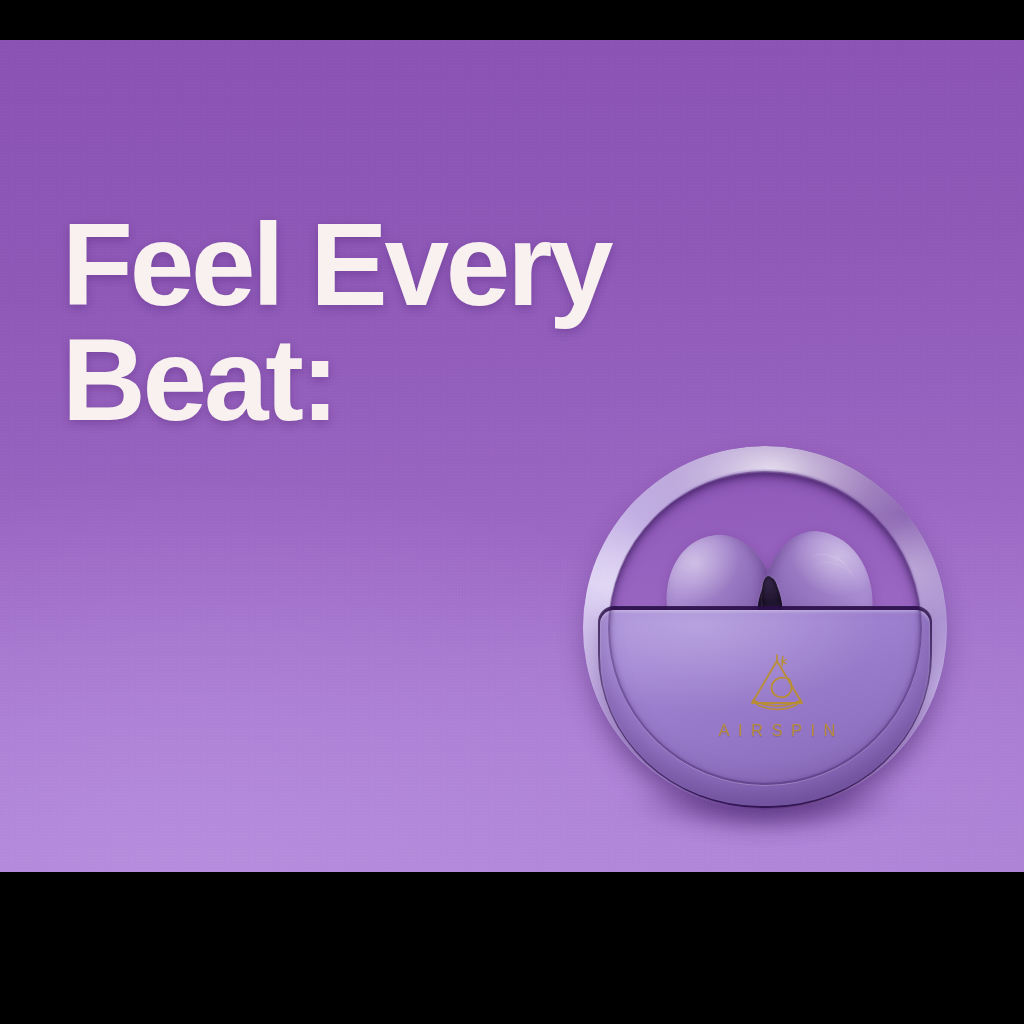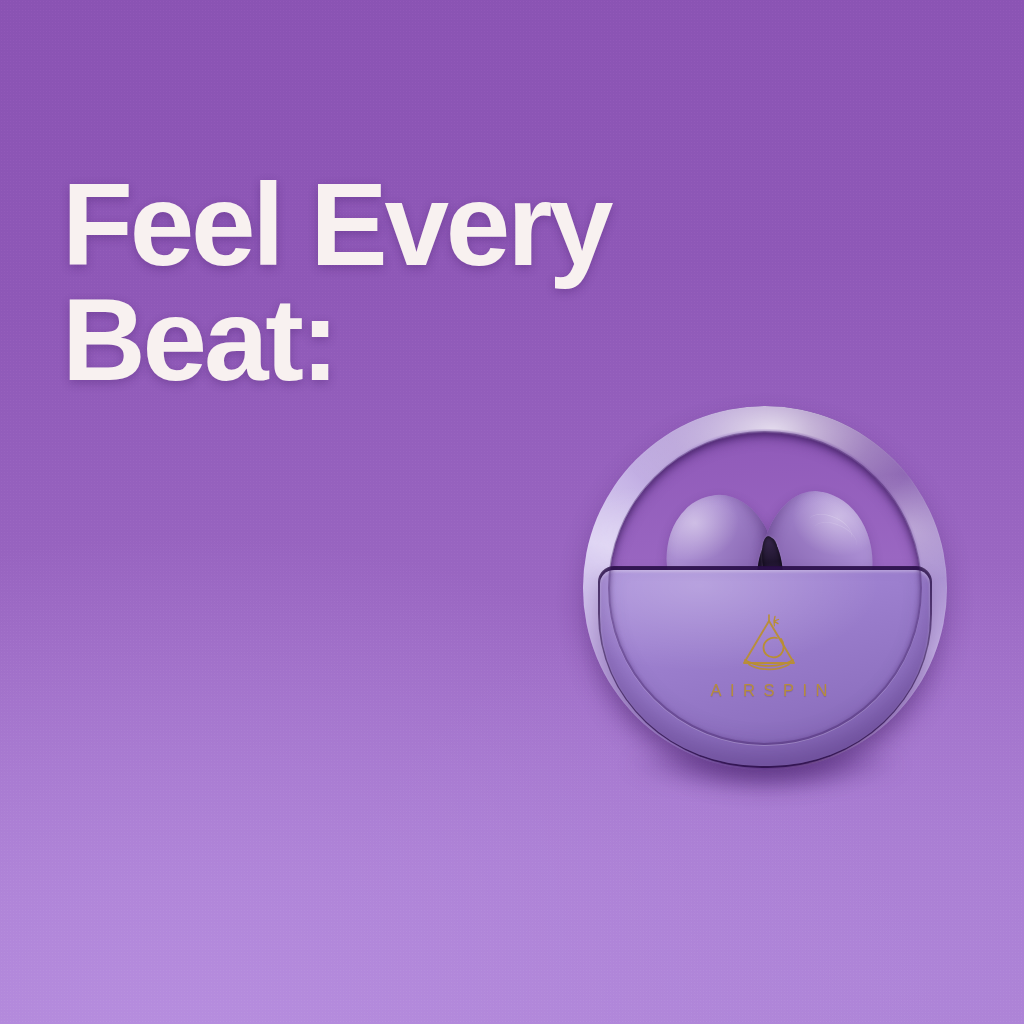--- a/index.html
+++ b/index.html
@@ -6,28 +6,29 @@
   * { margin:0; padding:0; box-sizing:border-box; }
 
   html, body {
     width:1024px; height:1024px;
     overflow:hidden;
     background:#000;
   }
 
   #poster {
     position:relative;
-    width:1024px; height:1024px;
+    width:1024px; height:832px;
     overflow:hidden;
     font-family:"Liberation Sans", sans-serif;
     
     background:
       radial-gradient(120% 85% at 18% 105%, rgba(186,146,226,0.85) 0%, rgba(186,146,226,0.0) 62%),
       radial-gradient(95% 70% at 88% 96%, rgba(178,138,220,0.55) 0%, rgba(178,138,220,0.0) 60%),
       linear-gradient(176deg, #8A53B3 0%, #8E58B7 28%, #9A67C2 58%, #A577CE 82%, #AA7FD3 100%);
+    margin-top: 40px;
   }
 
   
   .grain {
     position:absolute; inset:0;
     pointer-events:none;
     opacity:.055;
     background-image:
       radial-gradient(rgba(255,255,255,.9) 0.6px, transparent 0.7px),
       radial-gradient(rgba(0,0,0,.9) 0.6px, transparent 0.7px);
@@ -217,21 +218,21 @@
     width:334px; height:202px;
     z-index:3;
     border-radius:16px 16px 164px 164px / 16px 16px 154px 154px;
     background:linear-gradient(180deg, rgba(40,14,70,.85) 0%, rgba(40,14,70,.55) 40%, rgba(40,14,70,.85) 100%);
     filter:blur(.6px);
   }
 
   
   .brand {
     position:absolute;
-    left:4px; top:215px;
+    left:12px; top:215px;
     width:380px;
     z-index:6;
     text-align:center;
   }
   .brand-mark { display:block; margin:0 auto 6px; }
   .brand-name {
     display:block;
     color:#B98E33;
     font-size:16.5px;
     font-weight:400;

